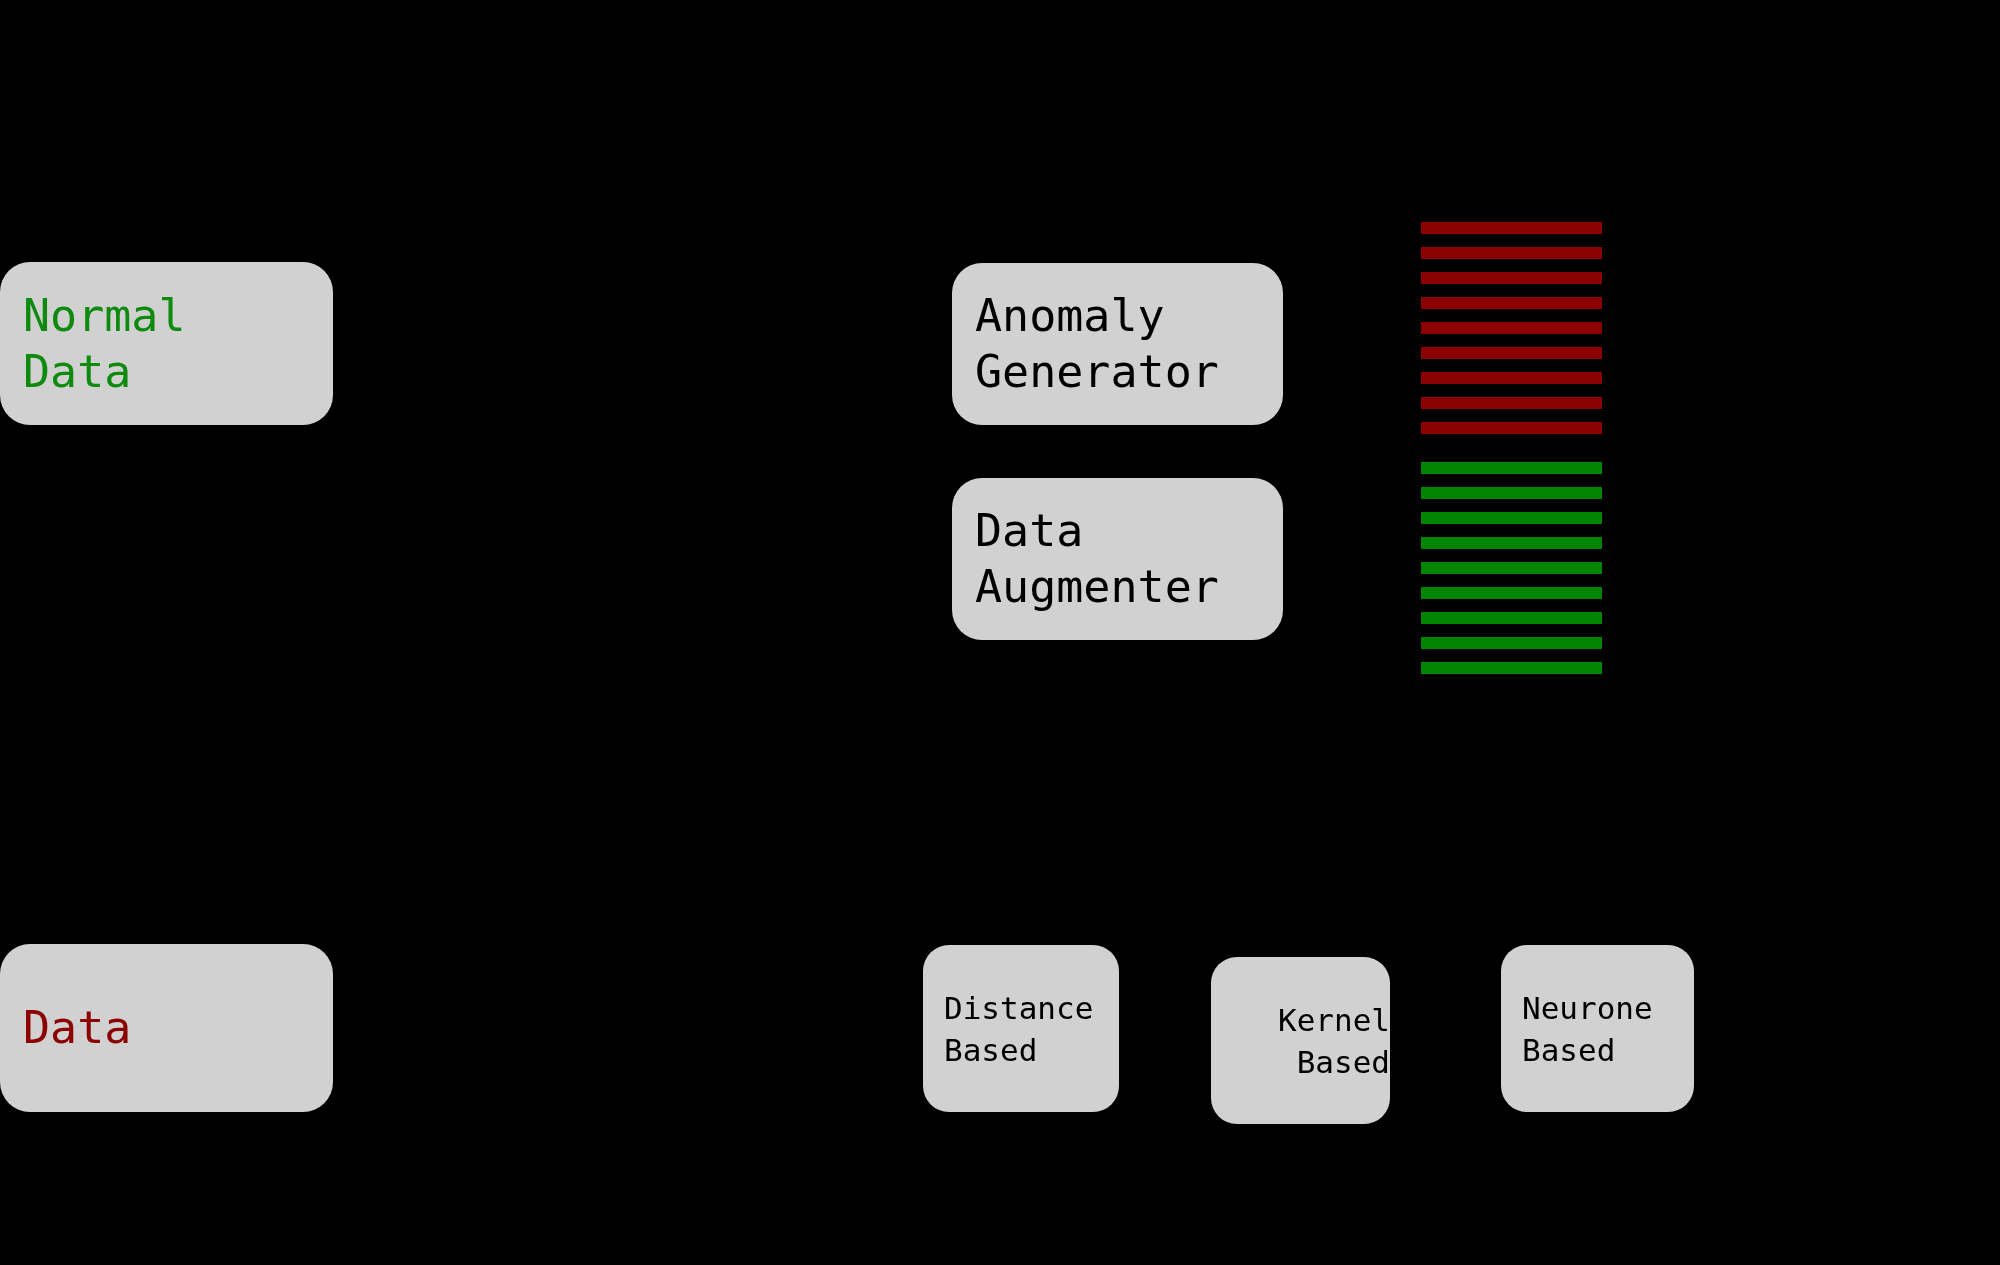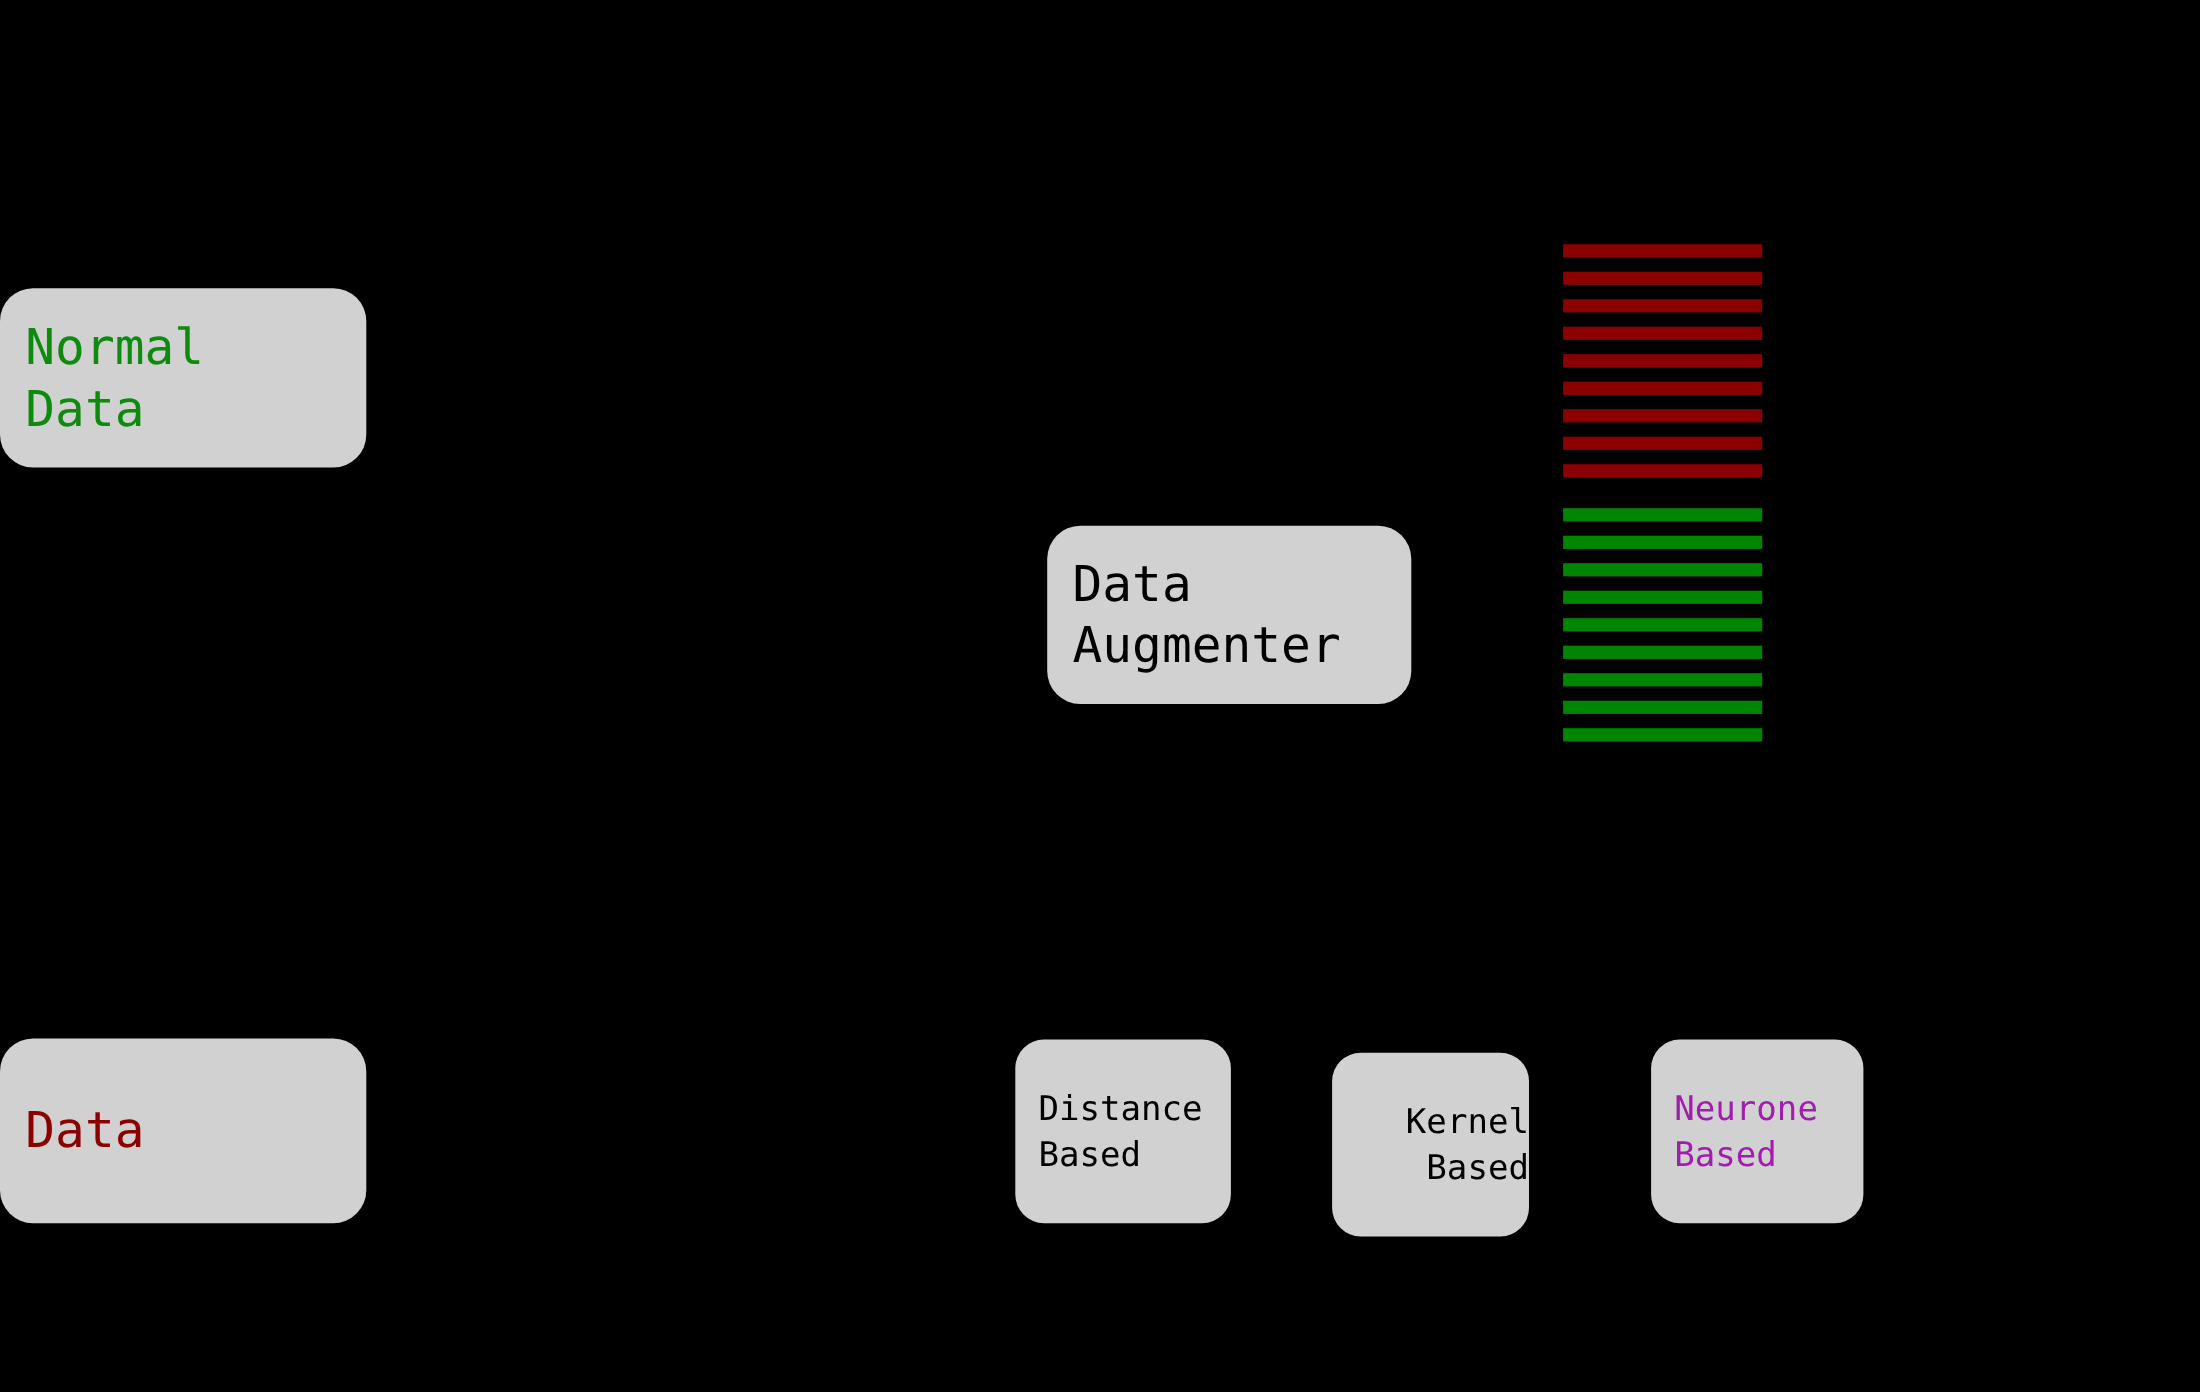--- a/index.html
+++ b/index.html
@@ -65,20 +65,24 @@
 
   <div id="normal-data" class="node node-big" style="color: rgb(14, 139, 14); background: rgb(209, 209, 209);">
     <span class="line">Normal</span>
     <span class="line">Data</span>
   </div>
 
   <div id="abnormal-data" class="node node-big" style="color: rgb(139, 0, 0); background: rgb(209, 209, 209);">
     <span class="line">Data</span>
   </div>
 
+  <div id="anomaly-gen" class="node node-big" style="color: rgb(0, 0, 0); background: rgb(209, 209, 209);">
+    <span class="line">Anomaly</span>
+    <span class="line">Generator</span>
+  </div>
 
   <div id="data-augmenter" class="node node-big" style="color: rgb(0, 0, 0); background: rgb(209, 209, 209);">
     <span class="line">Data</span>
     <span class="line">Augmenter</span>
   </div>
 
   <div id="abnormal-stripes" class="stripe-stack">
       <div class="stripe" style="background: rgb(139, 0, 0);"></div>
       <div class="stripe" style="background: rgb(139, 0, 0);"></div>
       <div class="stripe" style="background: rgb(139, 0, 0);"></div>
@@ -105,18 +109,18 @@
   <div id="distance-based" class="node node-small" style="color: rgb(0, 0, 0); background: rgb(209, 209, 209);">
     <span class="line">Distance</span>
     <span class="line">Based</span>
   </div>
 
   <div id="kernel-based" class="node node-small" style="color: rgb(0, 0, 0); background: rgb(209, 209, 209);">
     <span class="line">Kernel</span>
     <span class="line">Based</span>
   </div>
 
-  <div id="neurone-based" class="node node-small" style="color: #a21caf; background: rgb(209, 209, 209);">
+  <div id="neurone-based" class="node node-small" style="color: #000000; background: rgb(209, 209, 209);">
     <span class="line">Neurone</span>
     <span class="line">Based</span>
   </div>
 
 </div>
 
 </body></html>

